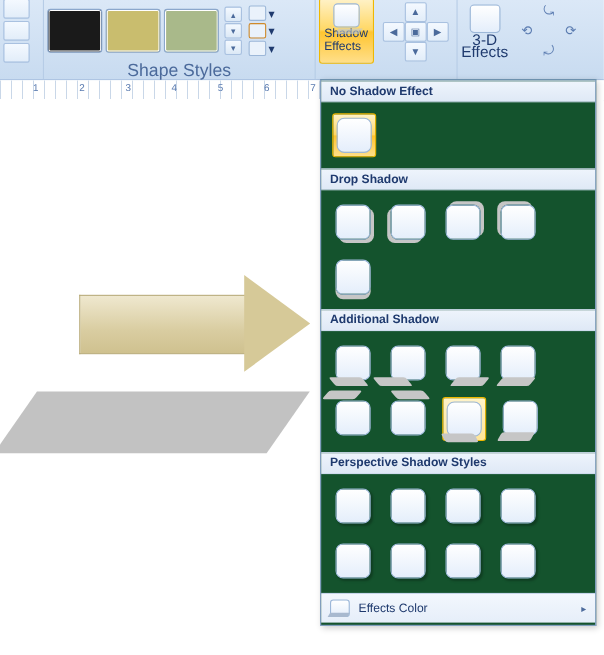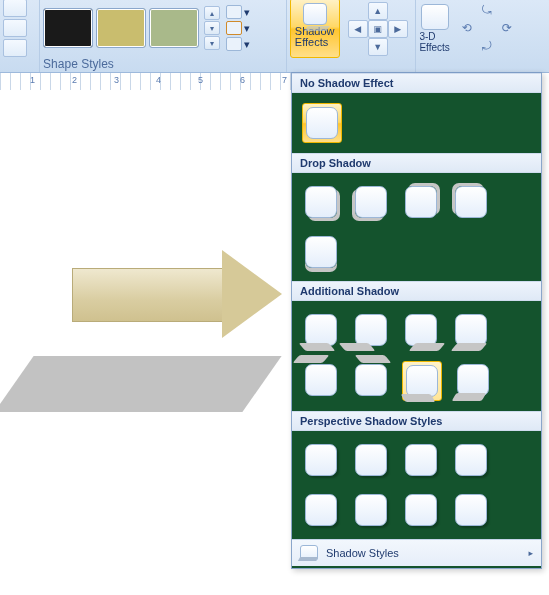--- a/index.html
+++ b/index.html
@@ -2,21 +2,21 @@
 <html><head>
 <meta charset="utf-8">
 <style>
 html,body{margin:0;padding:0;font-family:"Segoe UI",Tahoma,sans-serif;font-size:11px;color:#1f3a6e;background:#fff}
 .app{width:549px;height:595px;position:relative;overflow:hidden;border:0}
 
 
 .ribbon{height:72px;background:linear-gradient(#dbe8f7,#c8dbf0);border-bottom:1px solid #9db9dc;display:flex;align-items:flex-start}
 .group{height:70px;border-right:1px solid #b6cce6;display:flex;flex-direction:column;justify-content:space-between;padding:2px 3px 0}
 .group-body{display:flex;align-items:center;gap:3px;height:52px}
-.group-label{text-align:left;font-size:12px;color:#4b6a9b;height:15px;line-height:15px}
+.group-label{text-align:center;font-size:16px;color:#4b6a9b;height:15px;line-height:15px}
 
 
 .ishape-col{display:flex;flex-direction:column;gap:2px}
 .ishape-btn{width:22px;height:16px;border:1px solid #a9c1e0;border-radius:2px;background:linear-gradient(#f4f9ff,#e2edf9);display:flex;align-items:center;justify-content:center}
 
 
 .style-swatch{width:48px;height:38px;border:1px solid #8ba7cc;border-radius:3px;box-shadow:inset 0 0 0 1px #fff}
 .sw-black{background:#1a1a1a}
 .sw-olive{background:#c9bd6e}
 .sw-sage{background:#a9b98a}
@@ -37,21 +37,21 @@
 .nudge .nbtn{position:absolute;width:18px;height:16px;border:1px solid #a9c1e0;background:linear-gradient(#f4f9ff,#e2edf9);border-radius:2px;display:flex;align-items:center;justify-content:center;color:#4b6a9b;font-size:9px}
 .nudge .c{left:21px;top:18px}
 .nudge .u{left:21px;top:0}
 .nudge .d{left:21px;top:36px}
 .nudge .l{left:1px;top:18px}
 .nudge .r{left:41px;top:18px}
 
 
 .threeD{display:flex;flex-direction:column;align-items:center;gap:1px}
 .threeD .tico{width:26px;height:24px;border:1px solid #9cb7d8;background:linear-gradient(#fff,#e4eefb);border-radius:4px}
-.threeD .tlabel{font-size:10px;line-height:11px;white-space:nowrap}
+.threeD .tlabel{font-size:14px;line-height:11px;text-align:center;white-space:nowrap}
 
 .rotgrp{width:60px;height:52px;position:relative;margin-left:4px}
 .rotgrp .rbtn{position:absolute;width:18px;height:16px;display:flex;align-items:center;justify-content:center;color:#5a7bb0;font-size:12px}
 .rotgrp .ru{left:21px;top:0}
 .rotgrp .rd{left:21px;top:36px}
 .rotgrp .rl{left:1px;top:18px}
 .rotgrp .rr{left:41px;top:18px}
 
 
 .ruler{height:18px;background:#fff;border-bottom:1px solid #c9d7e8;position:relative;font-size:9px;color:#5a7bb0;overflow:hidden}
@@ -271,18 +271,18 @@
     <div class="gal-item ad">
           <div class="chip"></div>
         </div>
     <div class="gal-item ad">
           <div class="chip"></div>
         </div>
   </div>
 
   <div class="gal-footer">
     <div class="fico"></div>
-    <span>Shadow Styles</span>
+    <span>Effects Color</span>
     <span class="farr">▸</span>
   </div>
 </div>
 
 </div>
 
 </body></html>

